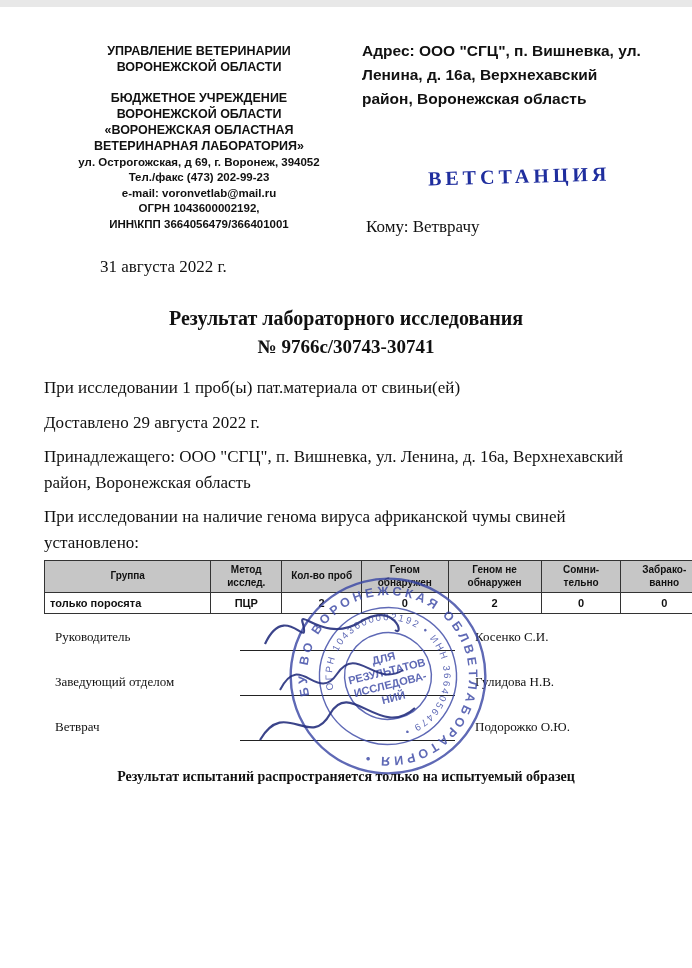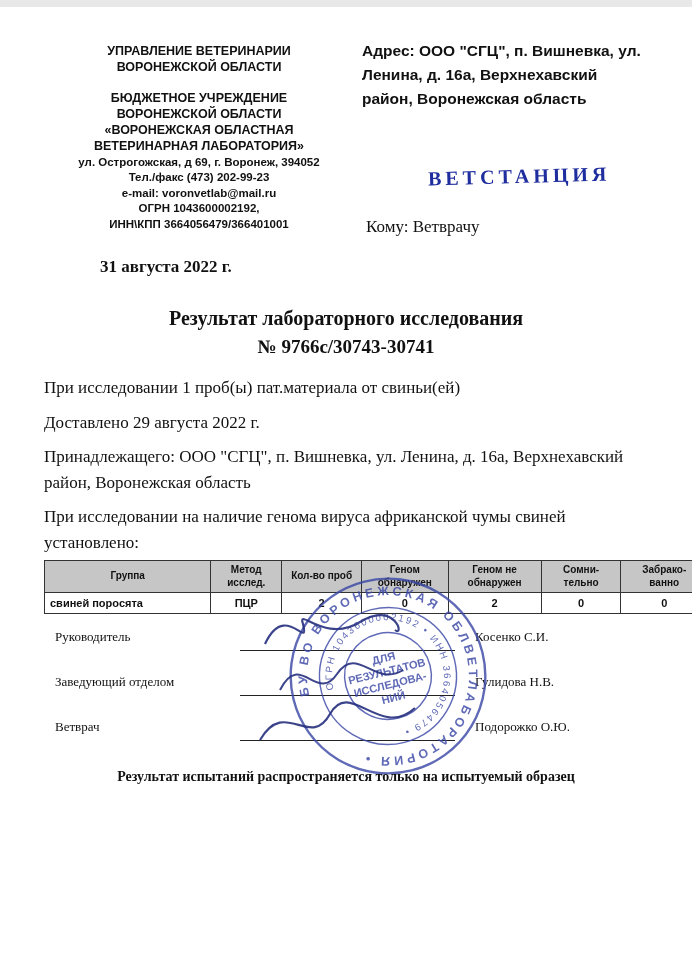--- a/index.html
+++ b/index.html
@@ -19,21 +19,21 @@
     font-family:"Liberation Sans", sans-serif;
     font-weight:bold;
   }
   .org-block .l1{font-size:12.5px; line-height:1.3;}
   .org-block .gap{height:14px;}
   .org-block .l2{font-size:12.5px; line-height:1.3;}
   .org-block .l3{font-size:11.5px; line-height:1.35;}
   .doc-date{
     position:absolute; left:100px; top:250px;
     font-family:"Liberation Serif", serif;
-    font-weight:bold; font-size:17px;
+    font-weight:normal; font-size:17px;
   }
   
   .addr-block{
     position:absolute; left:362px; top:32px; width:288px;
     font-family:"Liberation Sans", sans-serif;
     font-weight:bold; font-size:15.5px; line-height:1.55;
   }
   .vetstation{
     position:absolute; left:428px; top:158px;
     color:#1f2e9e;
@@ -156,21 +156,21 @@
           <th>Геном не
 обнаружен</th>
           <th>Сомни-
 тельно</th>
           <th>Забрако-
 ванно</th>
         </tr>
       </thead>
       <tbody>
         <tr>
-          <td class="cell-group">свиней поросята</td>
+          <td class="cell-group">только поросята</td>
           <td>ПЦР</td>
           <td>2</td>
           <td>0</td>
           <td>2</td>
           <td>0</td>
           <td>0</td>
         </tr>
       </tbody>
     </table>
   </div>

